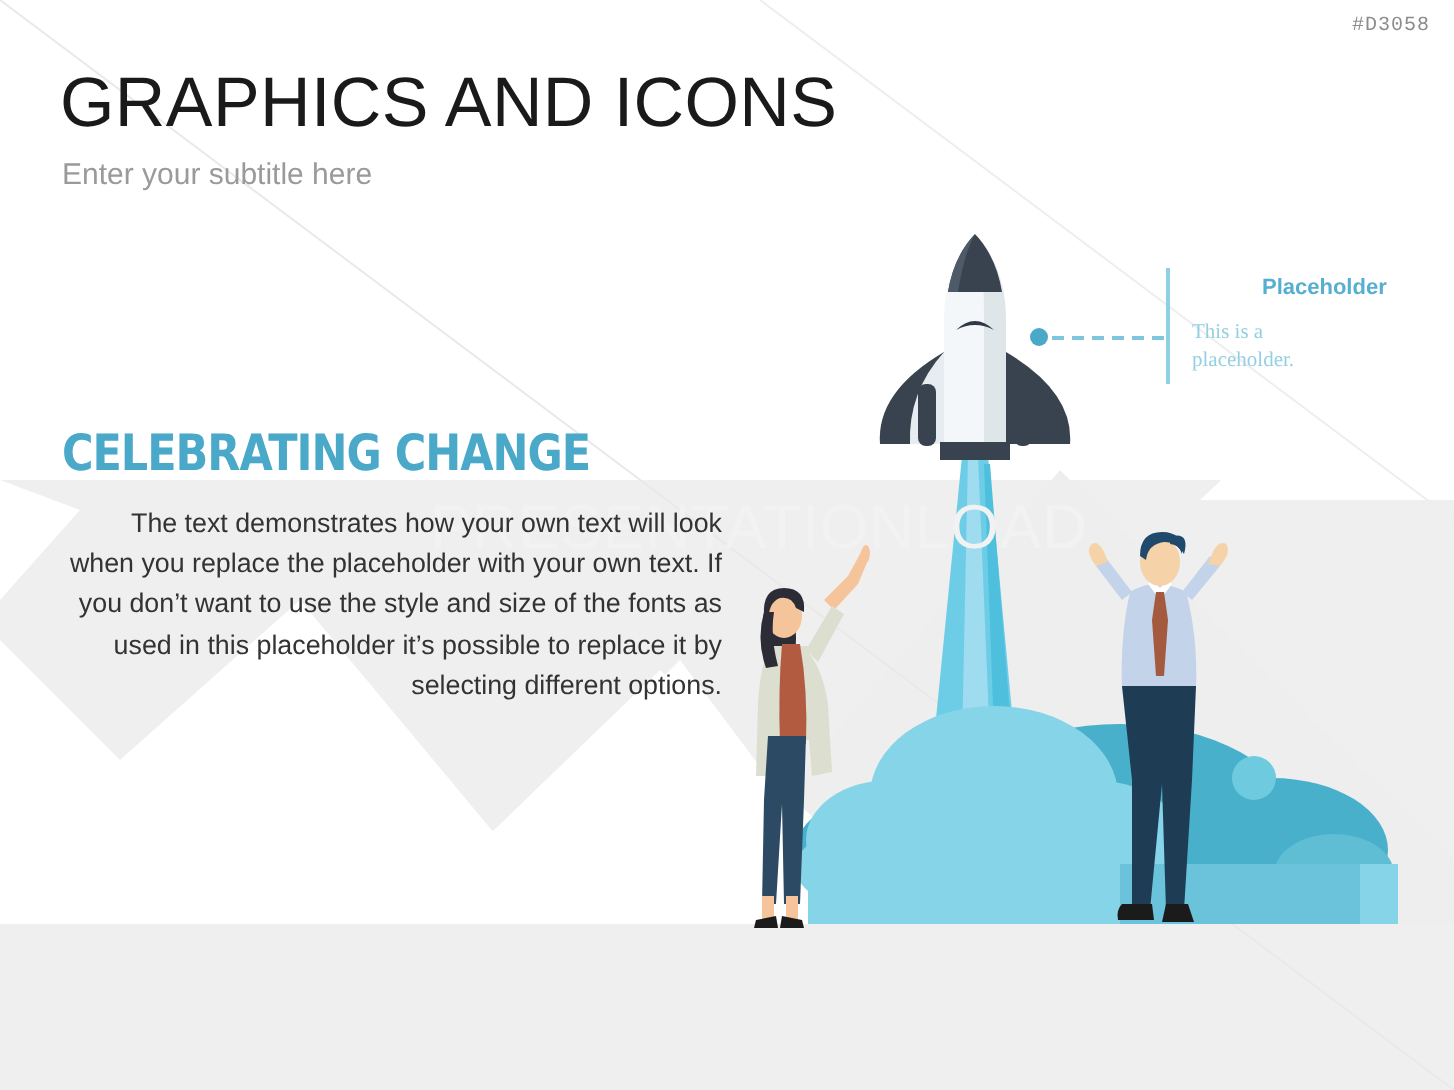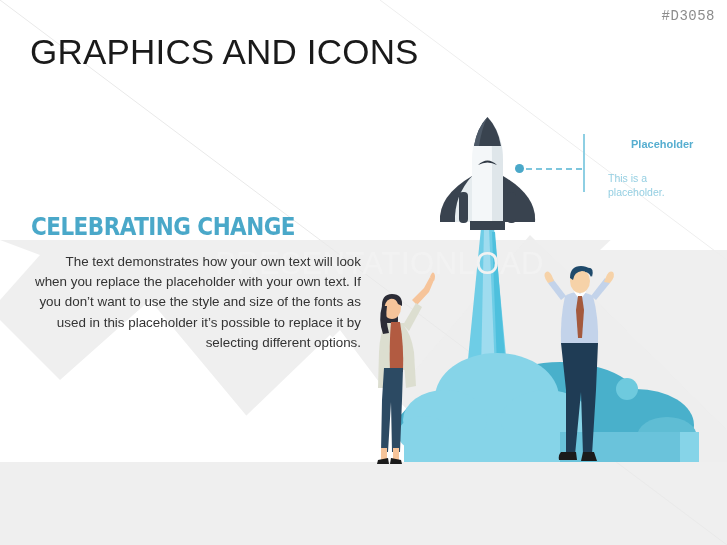--- a/index.html
+++ b/index.html
@@ -14,21 +14,21 @@
     position:absolute;left:215px;top:246px;width:330px;
     font-family:"Liberation Sans",sans-serif;
     font-size:31px;font-weight:normal;letter-spacing:0.5px;
     color:#f2f2f2;white-space:nowrap;pointer-events:none;
   }
 
   
   .doc-id{
     position:absolute;right:12px;top:8px;
     font-family:"Liberation Mono",monospace;
-    font-size:14px;color:#8c8c8c;letter-spacing:0.5px;text-align:right;
+    font-size:10px;color:#8c8c8c;letter-spacing:0.5px;text-align:right;
   }
   .slide-title{
     position:absolute;left:30px;top:32px;
     font-size:35px;font-weight:normal;color:#1a1a1a;
     letter-spacing:0.2px;white-space:nowrap;
   }
   .slide-subtitle{
     position:absolute;left:31px;top:79px;
     font-size:15px;color:#9a9a9a;white-space:nowrap;
   }
@@ -61,21 +61,21 @@
     background:#8ecfe3;
   }
   .callout-title{
     position:absolute;left:631px;top:138px;
     font-size:11px;font-weight:bold;color:#56aed0;white-space:nowrap;
   }
   .callout-body{
     position:absolute;left:596px;top:160px;width:85px;
     font-size:10.5px;line-height:13.5px;color:#95cfe2;
   }
-  .callout-body p{margin:12px;}
+  .callout-body p{margin:0;font-family:Liberation Serif, serif;}
 </style>
 </head>
 <body>
 
 <div id="slide">
 
   <svg class="bg-svg" viewBox="0 0 727 545">
 
     <rect x="0" y="240" width="727" height="305" fill="#efefef"></rect>
 
@@ -198,20 +198,21 @@
       <path d="M561,452 L576,452 L577,460 L559,460 Q558,455 561,452 Z" fill="#1b1b1b"></path>
       <path d="M583,452 L594,452 L597,461 L581,461 Z" fill="#1b1b1b"></path>
     </g>
 
   </svg>
 
   <div class="watermark">PRESENTATIONLOAD</div>
 
   <div class="doc-id">#D3058</div>
   <div class="slide-title">GRAPHICS AND ICONS</div>
+  <div class="slide-subtitle">Enter your subtitle here</div>
 
   <div class="section-heading">CELEBRATING CHANGE</div>
   <div class="body-text">
     <p>The text demonstrates how your own text will look when you replace the placeholder with your own text. If you don’t want to use the style and size of the fonts as used in this placeholder it’s possible to replace it by selecting different options.</p>
   </div>
 
   <div class="callout-dot"></div>
   <div class="callout-dash"></div>
   <div class="callout-bar"></div>
   <div class="callout-title">Placeholder</div>

